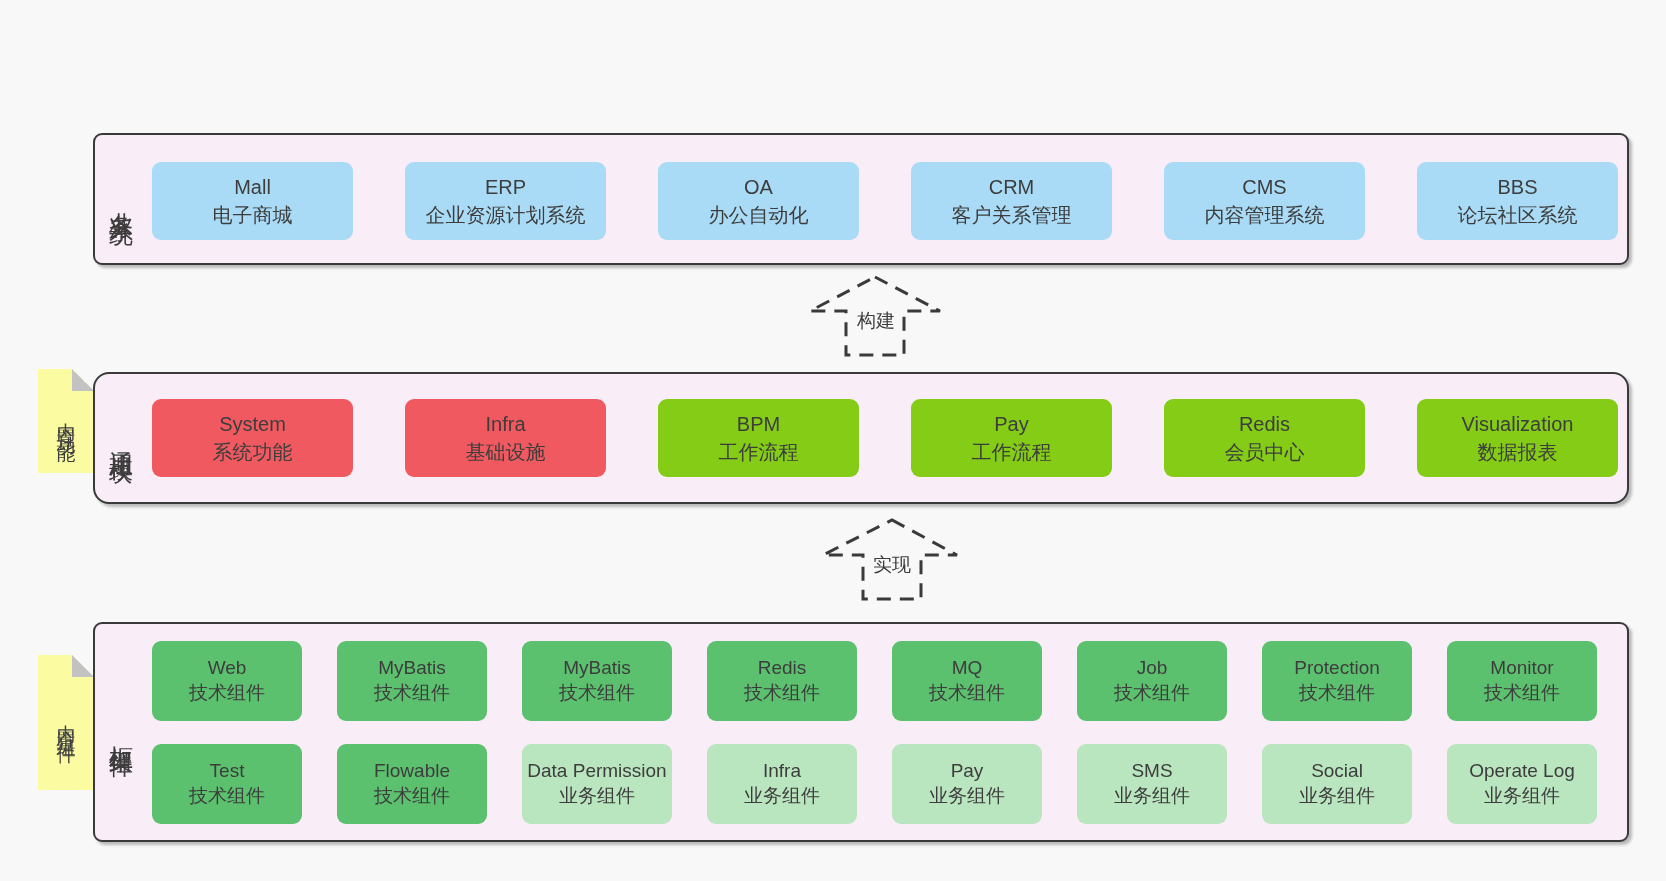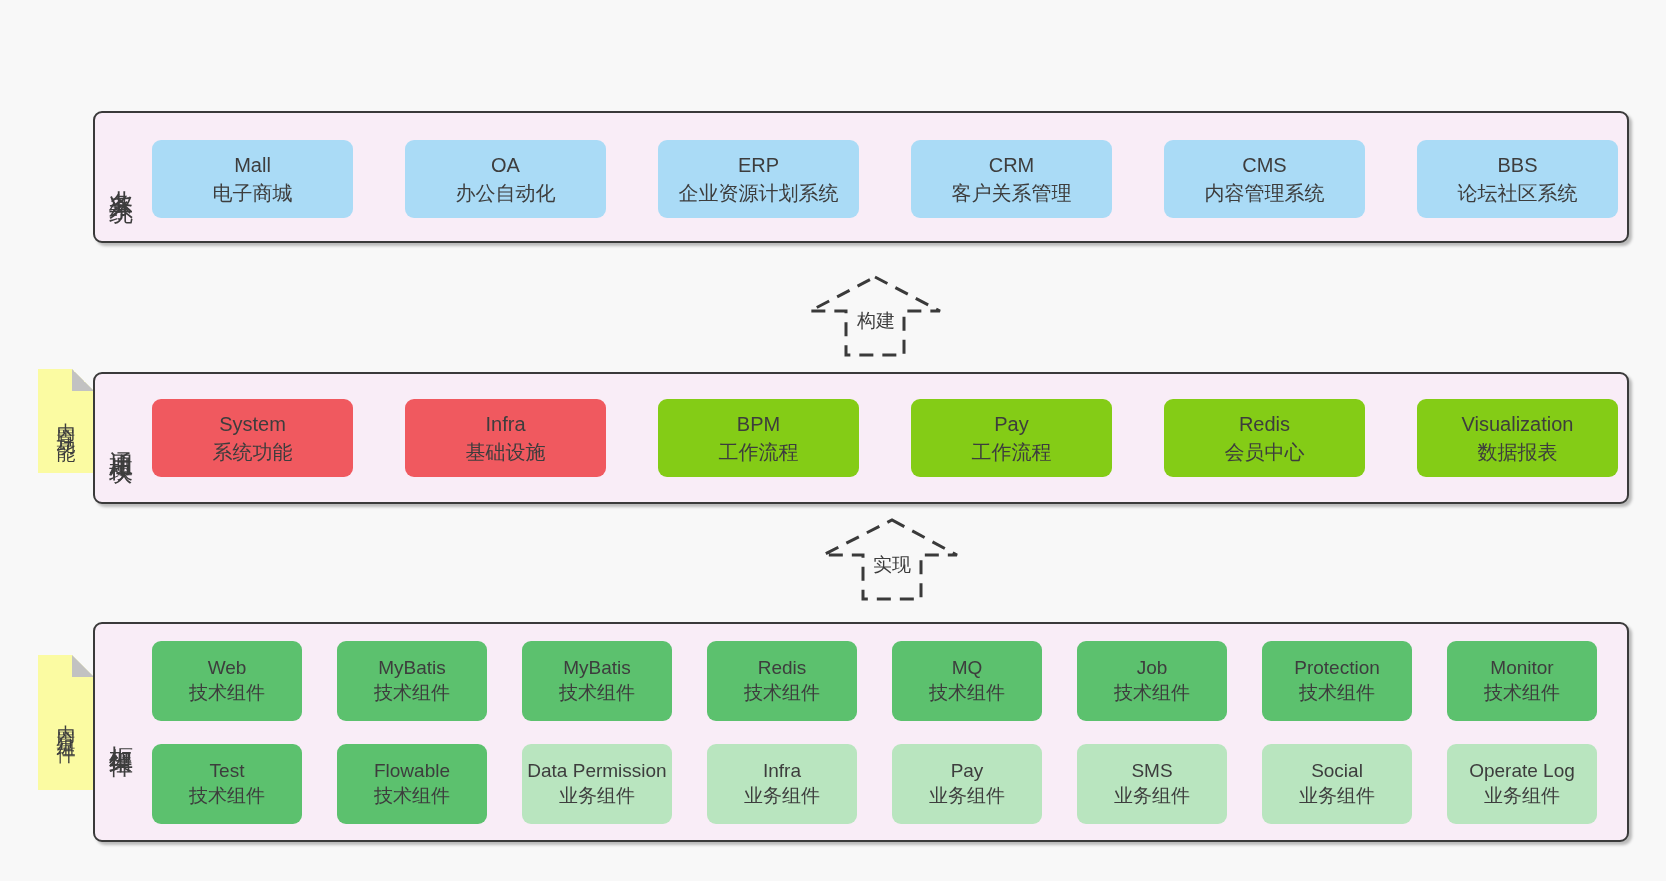--- a/index.html
+++ b/index.html
@@ -6,22 +6,22 @@
   body {
     width:1666px; height:881px; position:relative; overflow:hidden;
     background:#f8f8f8; color:#3d3d3d;
     font-family:"Liberation Sans", sans-serif;
   }
   .band {
     position:absolute; left:93px; width:1536px; box-sizing:border-box;
     background:#f9edf7; border:2px solid #3a3a3a; border-radius:9px;
     box-shadow:3px 3px 3px rgba(0,0,0,0.25);
   }
-  #band-business   { top:111px; height:132px; }
-  #band-modules    { top:372px; height:132px; }
+  #band-business   { top:133px; height:132px; }
+  #band-modules    { top:372px; height:132px;border-radius:16px; }
   #band-components { top:622px; height:220px; }
 
   .band-label {
     position:absolute; left:8px; top:0; bottom:0; width:36px;
     display:flex; align-items:center; justify-content:center;
     writing-mode:vertical-rl; text-orientation:upright;
     font-size:24px; letter-spacing:3px; color:#3d3d3d;
   }
   .boxrow { position:absolute; display:flex; }
   .row-big   { left:57px; gap:52px; }
@@ -79,26 +79,26 @@
 </div>
 
 <div class="band" id="band-business">
   <div class="band-label">业务系统</div>
   <div class="boxrow row-big">
     <div class="box big blue">
       <span>Mall</span>
       <span>电子商城</span>
     </div>
     <div class="box big blue">
+      <span>ERP</span>
+      <span>企业资源计划系统</span>
+    </div>
+    <div class="box big blue">
       <span>OA</span>
       <span>办公自动化</span>
-    </div>
-    <div class="box big blue">
-      <span>ERP</span>
-      <span>企业资源计划系统</span>
     </div>
     <div class="box big blue">
       <span>CRM</span>
       <span>客户关系管理</span>
     </div>
     <div class="box big blue">
       <span>CMS</span>
       <span>内容管理系统</span>
     </div>
     <div class="box big blue">

